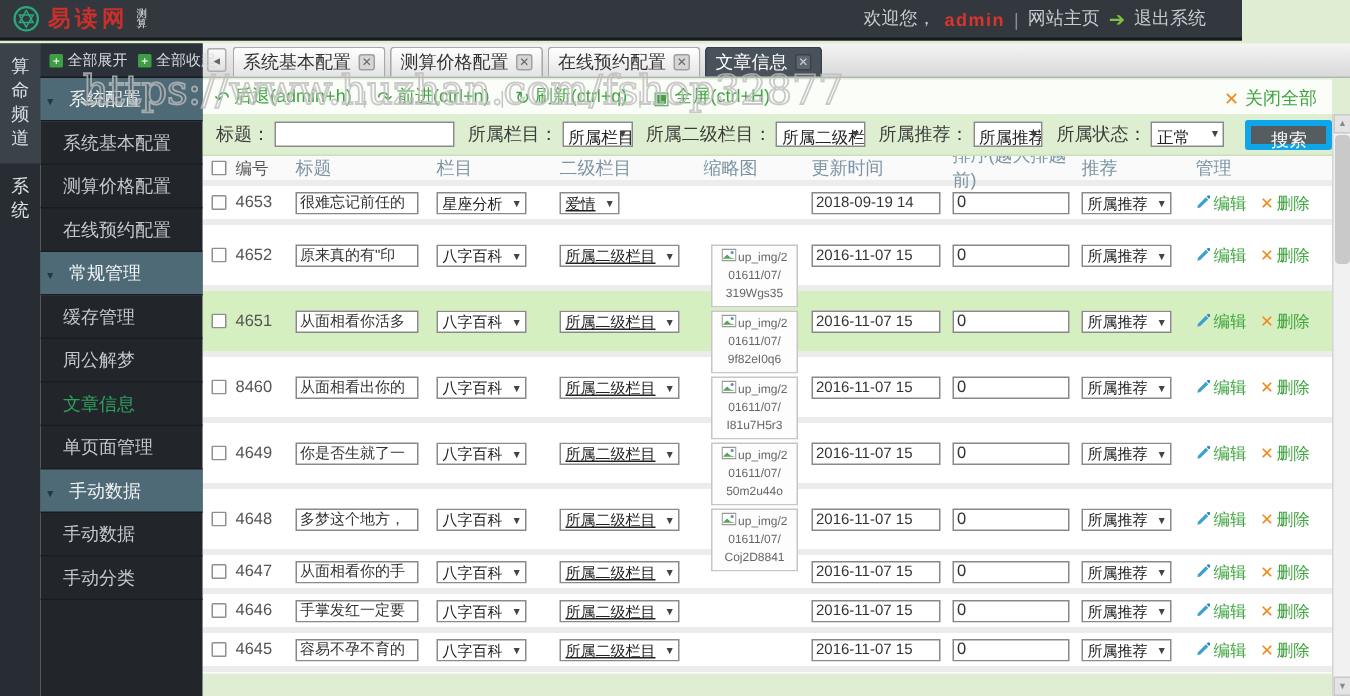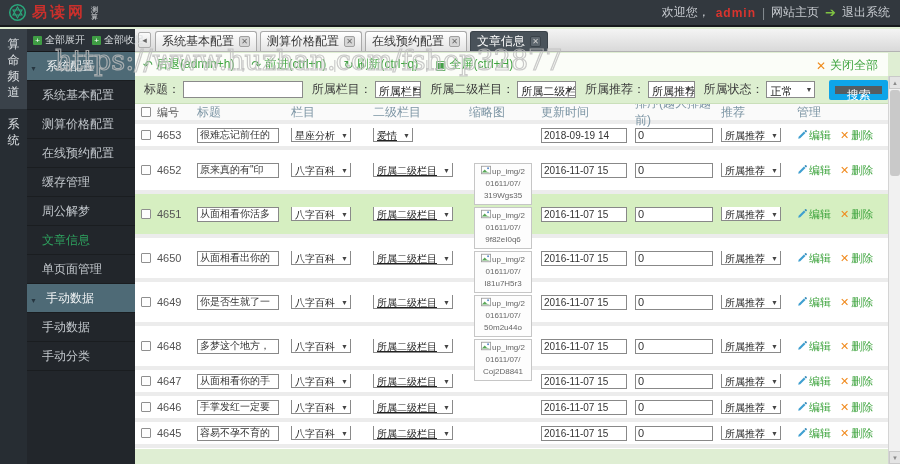--- a/index.html
+++ b/index.html
@@ -1,20 +1,20 @@
 <!DOCTYPE html>
 <html><head>
 <meta charset="utf-8">
 <style>
   * { box-sizing: border-box; margin: 0; padding: 0; }
   html,body { width:900px; height:464px; overflow:hidden; }
   body { font-family:"Liberation Sans","DejaVu Sans",sans-serif; background:#dfeed3; position:relative; font-size:12px; }
 
   
-  .topbar { position:absolute; left:0; top:0; width:900px; height:27px; background:#32383e; border-bottom:2px solid #17191c; display:flex; align-items:center; justify-content:space-between; padding:0 10px 0 8px; z-index:30; }
+  .topbar { position:absolute; left:0; top:0; width:828px; height:27px; background:#32383e; border-bottom:2px solid #17191c; display:flex; align-items:center; justify-content:space-between; padding:0 24px 0 8px; z-index:30; }
   .logo { display:flex; align-items:center; gap:5px; }
   .logo-badge { width:19px; height:19px; }
   .logo-brand { color:#c9302c; font-weight:bold; font-size:15px; letter-spacing:3px; }
   .logo-sub { color:#e8eaec; font-size:7px; line-height:7px; display:flex; flex-direction:column; }
   .top-right { color:#c7cbd0; font-size:12px; display:flex; align-items:center; gap:6px; }
   .top-right .uname { color:#d9342e; font-weight:bold; letter-spacing:1px; }
   .top-sep { color:#888e94; }
   .arrow-ico { color:#7fc242; font-weight:bold; font-size:13px; }
 
   
@@ -50,21 +50,21 @@
   .close-all .x { color:#ef8b1d; font-weight:bold; }
 
   
   .filterbar { position:absolute; left:135px; top:76px; width:753px; height:28px; background:#ddefd0; border-bottom:1px solid #cadfba; display:flex; align-items:center; padding-left:9px; z-index:5; white-space:nowrap; }
   .f-label { color:#3c3c3c; font-size:12px; margin-right:3px; }
   .f-gap { width:14px; }
   .txt-input { background:#fff; border:1px solid #8a8a8a; height:17px; font-size:11px; padding:0 3px; color:#333; font-family:inherit; }
   #f-title { width:120px; }
   .sel { position:relative; background:#fff; border:1px solid #8a8a8a; height:17px; font-size:11px; color:#222; padding:2px 15px 0 3px; cursor:pointer; overflow:hidden; }
   .sel .caret { position:absolute; right:2px; top:4px; font-size:7px; color:#444; }
-  .btn-search { margin-left:14px; width:86px; height:20px; background:#565d61; color:#fff; border:6px solid #0ea5e9; border-radius:2px; font-size:12px; text-align:center; line-height:18px; cursor:pointer; }
+  .btn-search { margin-left:14px; width:86px; height:20px; background:#565d61; color:#fff; border:4px solid #0ea5e9; border-radius:2px; font-size:12px; text-align:center; line-height:18px; cursor:pointer; }
 
   
   .tablewrap { position:absolute; left:135px; top:104px; width:753px; height:345px; background:#ececec; overflow:hidden; z-index:4; }
   .thead { display:flex; align-items:center; height:20px; background:#fafafa; border-bottom:4px solid #ececec; color:#7c95a4; font-size:12px; }
   .trow { display:flex; align-items:center; background:#fff; border-bottom:4px solid #ececec; }
   .trow.short { height:26px; }
   .trow.tall { height:44px; }
   .trow.hl { background:#d6efc1; }
   .cell { padding-left:4px; overflow:hidden; }
   .c-cb   { flex:0 0 18px; display:flex; justify-content:center; }
@@ -149,20 +149,21 @@
     <span class="mini-btn">
       <span class="plus-ico">+</span>
       <span>全部收起</span>
     </span>
   </div>
   <div id="side-menu">
       <div class="menu-sec-h"><span class="tri">▼</span>系统配置</div>
       <div class="menu-item">系统基本配置</div>
       <div class="menu-item">测算价格配置</div>
       <div class="menu-item">在线预约配置</div>
+      <div class="menu-sec-h"><span class="tri">▼</span>常规管理</div>
       <div class="menu-item">缓存管理</div>
       <div class="menu-item">周公解梦</div>
       <div class="menu-item active">文章信息</div>
       <div class="menu-item">单页面管理</div>
       <div class="menu-sec-h"><span class="tri">▼</span>手动数据</div>
       <div class="menu-item">手动数据</div>
       <div class="menu-item">手动分类</div>
     </div>
 </div>
 
@@ -353,21 +354,21 @@
           <span class="lnk">
             <span class="px">✕</span>
             <span>删除</span>
           </span>
         </span>
       </div>
       <div class="trow tall">
         <span class="cell c-cb">
           <span class="cbx"></span>
         </span>
-        <span class="cell c-id">4650</span>
+        <span class="cell c-id">8460</span>
         <span class="cell c-title"><input class="row-input" value="从面相看出你的" style=""></span>
         <span class="cell c-col"><span class="sel rsel w-col"><span>八字百科</span><span class="caret">▼</span></span></span>
         <span class="cell c-sub"><span class="sel rsel w-sub"><span>所属二级栏目</span><span class="caret">▼</span></span></span>
         <span class="cell c-thumb">
           <span class="thumb">
             <span style="display: block;"><svg viewBox="0 0 12 12" width="10" height="10" class="bi">
                 <rect x="0.5" y="1.5" width="11" height="9" fill="#fff" stroke="#9a9a9a"></rect>
                 <path d="M1 9 L4.5 5.5 L7 8 L11 9 Z" fill="#57a657"></path>
                 <circle cx="8.5" cy="4" r="1.2" fill="#5b88c9"></circle>
               </svg>up_img/2</span>

